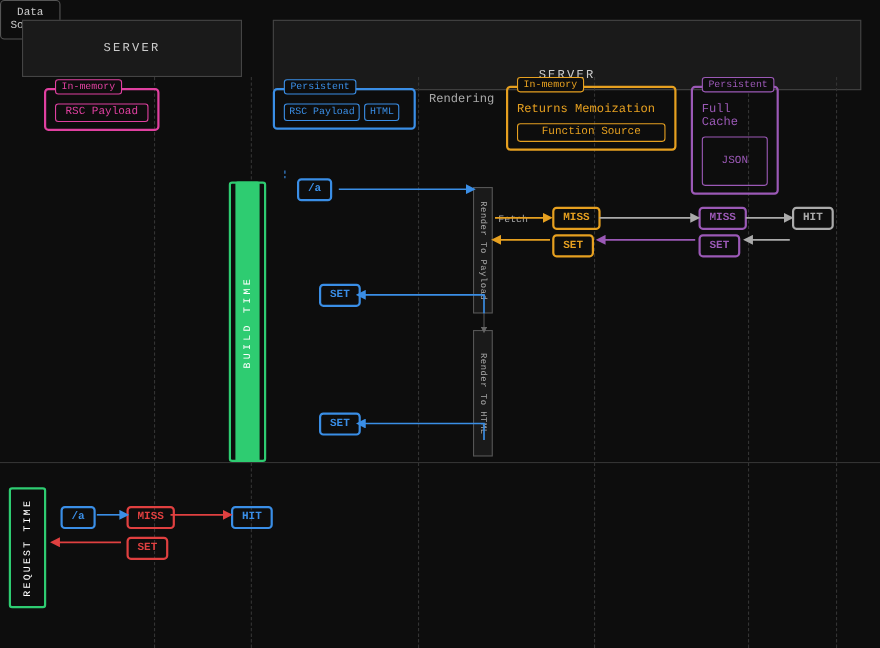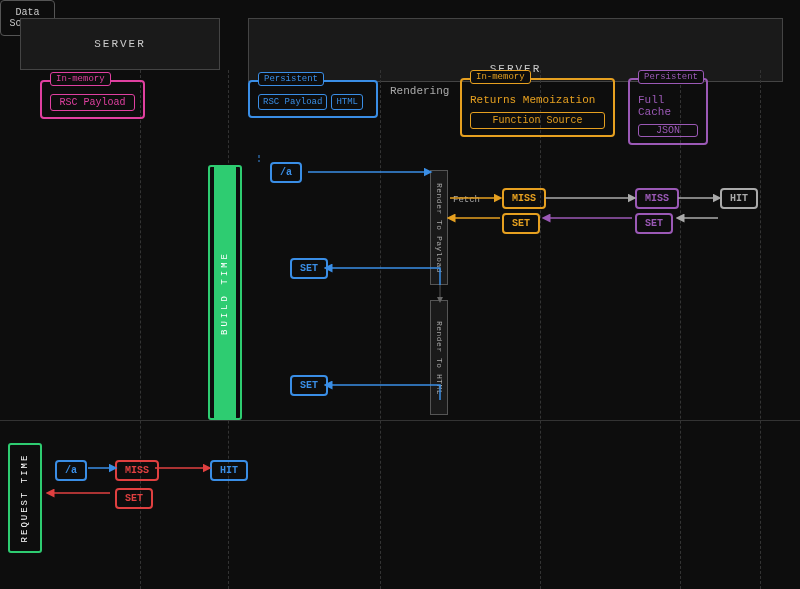--- a/index.html
+++ b/index.html
@@ -167,21 +167,21 @@
       font-size: 11px;
       margin-top: 8px;
     }
     .data-cache .sub {
       margin-top: 6px;
       border: 1px solid #9b59b6;
       border-radius: 3px;
       color: #9b59b6;
       font-size: 10px;
       text-align: center;
-      padding: 0 4px;
+      padding: 16px 4px;
     }
 
     
     .data-source {
       left: 722px; top: 85px;
       width: 55px;
       border: 1px solid #555;
       border-radius: 4px;
       padding: 6px 4px;
       text-align: center;

